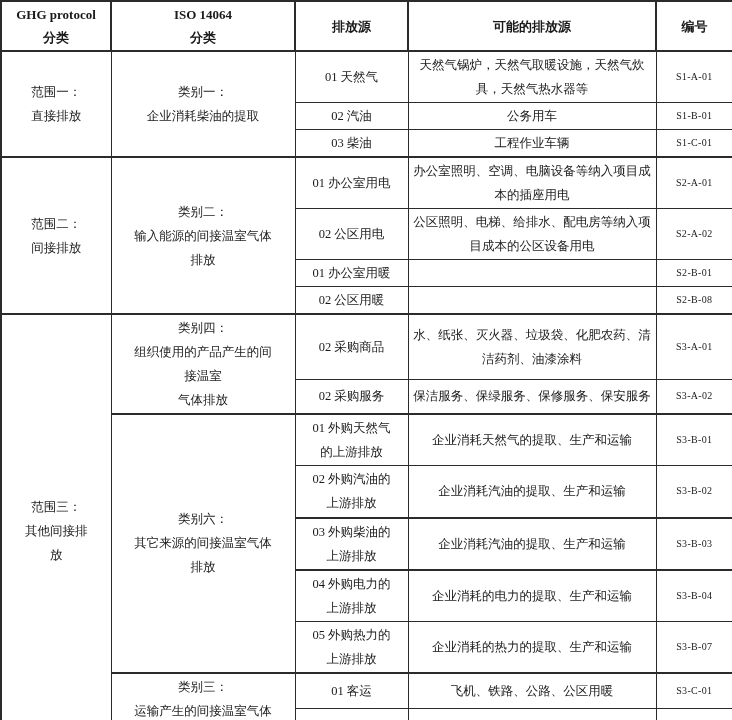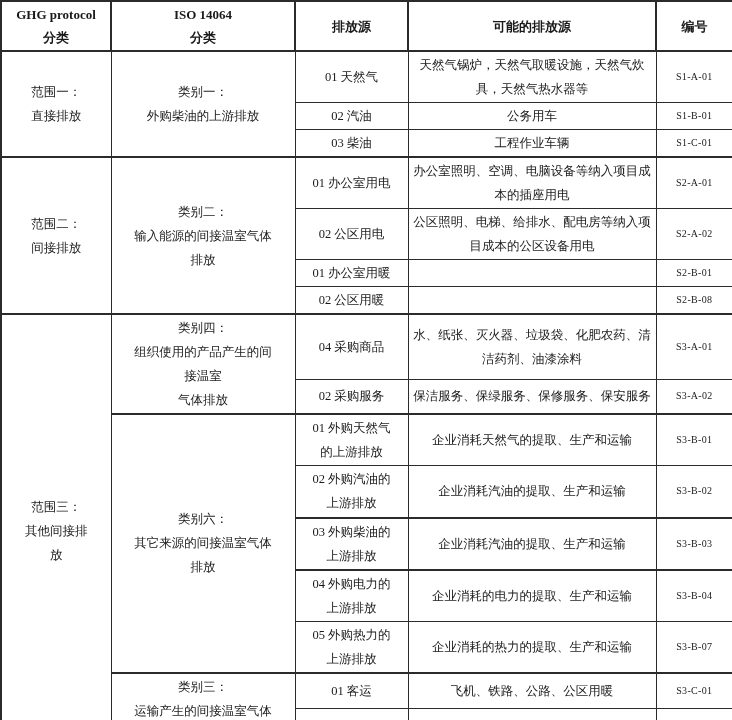--- a/index.html
+++ b/index.html
@@ -68,21 +68,21 @@
       <th>可能的排放源</th>
       <th>编号</th>
     </tr>
   </thead>
   <tbody>
 
     <tr class="h47">
       <td class="scope" rowspan="3">范围一：
 直接排放</td>
       <td class="cat" rowspan="3">类别一：
-外购柴油的上游排放</td>
+企业消耗柴油的提取</td>
       <td class="src">01 天然气</td>
       <td class="pos">天然气锅炉，天然气取暖设施，天然气炊具，天然气热水器等</td>
       <td class="code">S1-A-01</td>
     </tr>
     <tr class="h26">
       <td class="src">02 汽油</td>
       <td class="pos">公务用车</td>
       <td class="code">S1-B-01</td>
     </tr>
     <tr class="h27">
@@ -115,21 +115,21 @@
       <td class="pos"></td>
       <td class="code">S2-B-08</td>
     </tr>
 
     <tr class="h52 bt2">
       <td class="scope" rowspan="9">范围三：
 其他间接排放</td>
       <td class="cat" rowspan="2">类别四：
 组织使用的产品产生的间接温室
 气体排放</td>
-      <td class="src">04 采购商品</td>
+      <td class="src">02 采购商品</td>
       <td class="pos">水、纸张、灭火器、垃圾袋、化肥农药、清洁药剂、油漆涂料</td>
       <td class="code">S3-A-01</td>
     </tr>
     <tr class="h24">
       <td class="src">02 采购服务</td>
       <td class="pos">保洁服务、保绿服务、保修服务、保安服务</td>
       <td class="code">S3-A-02</td>
     </tr>
 
     <tr class="h51 bt2">

